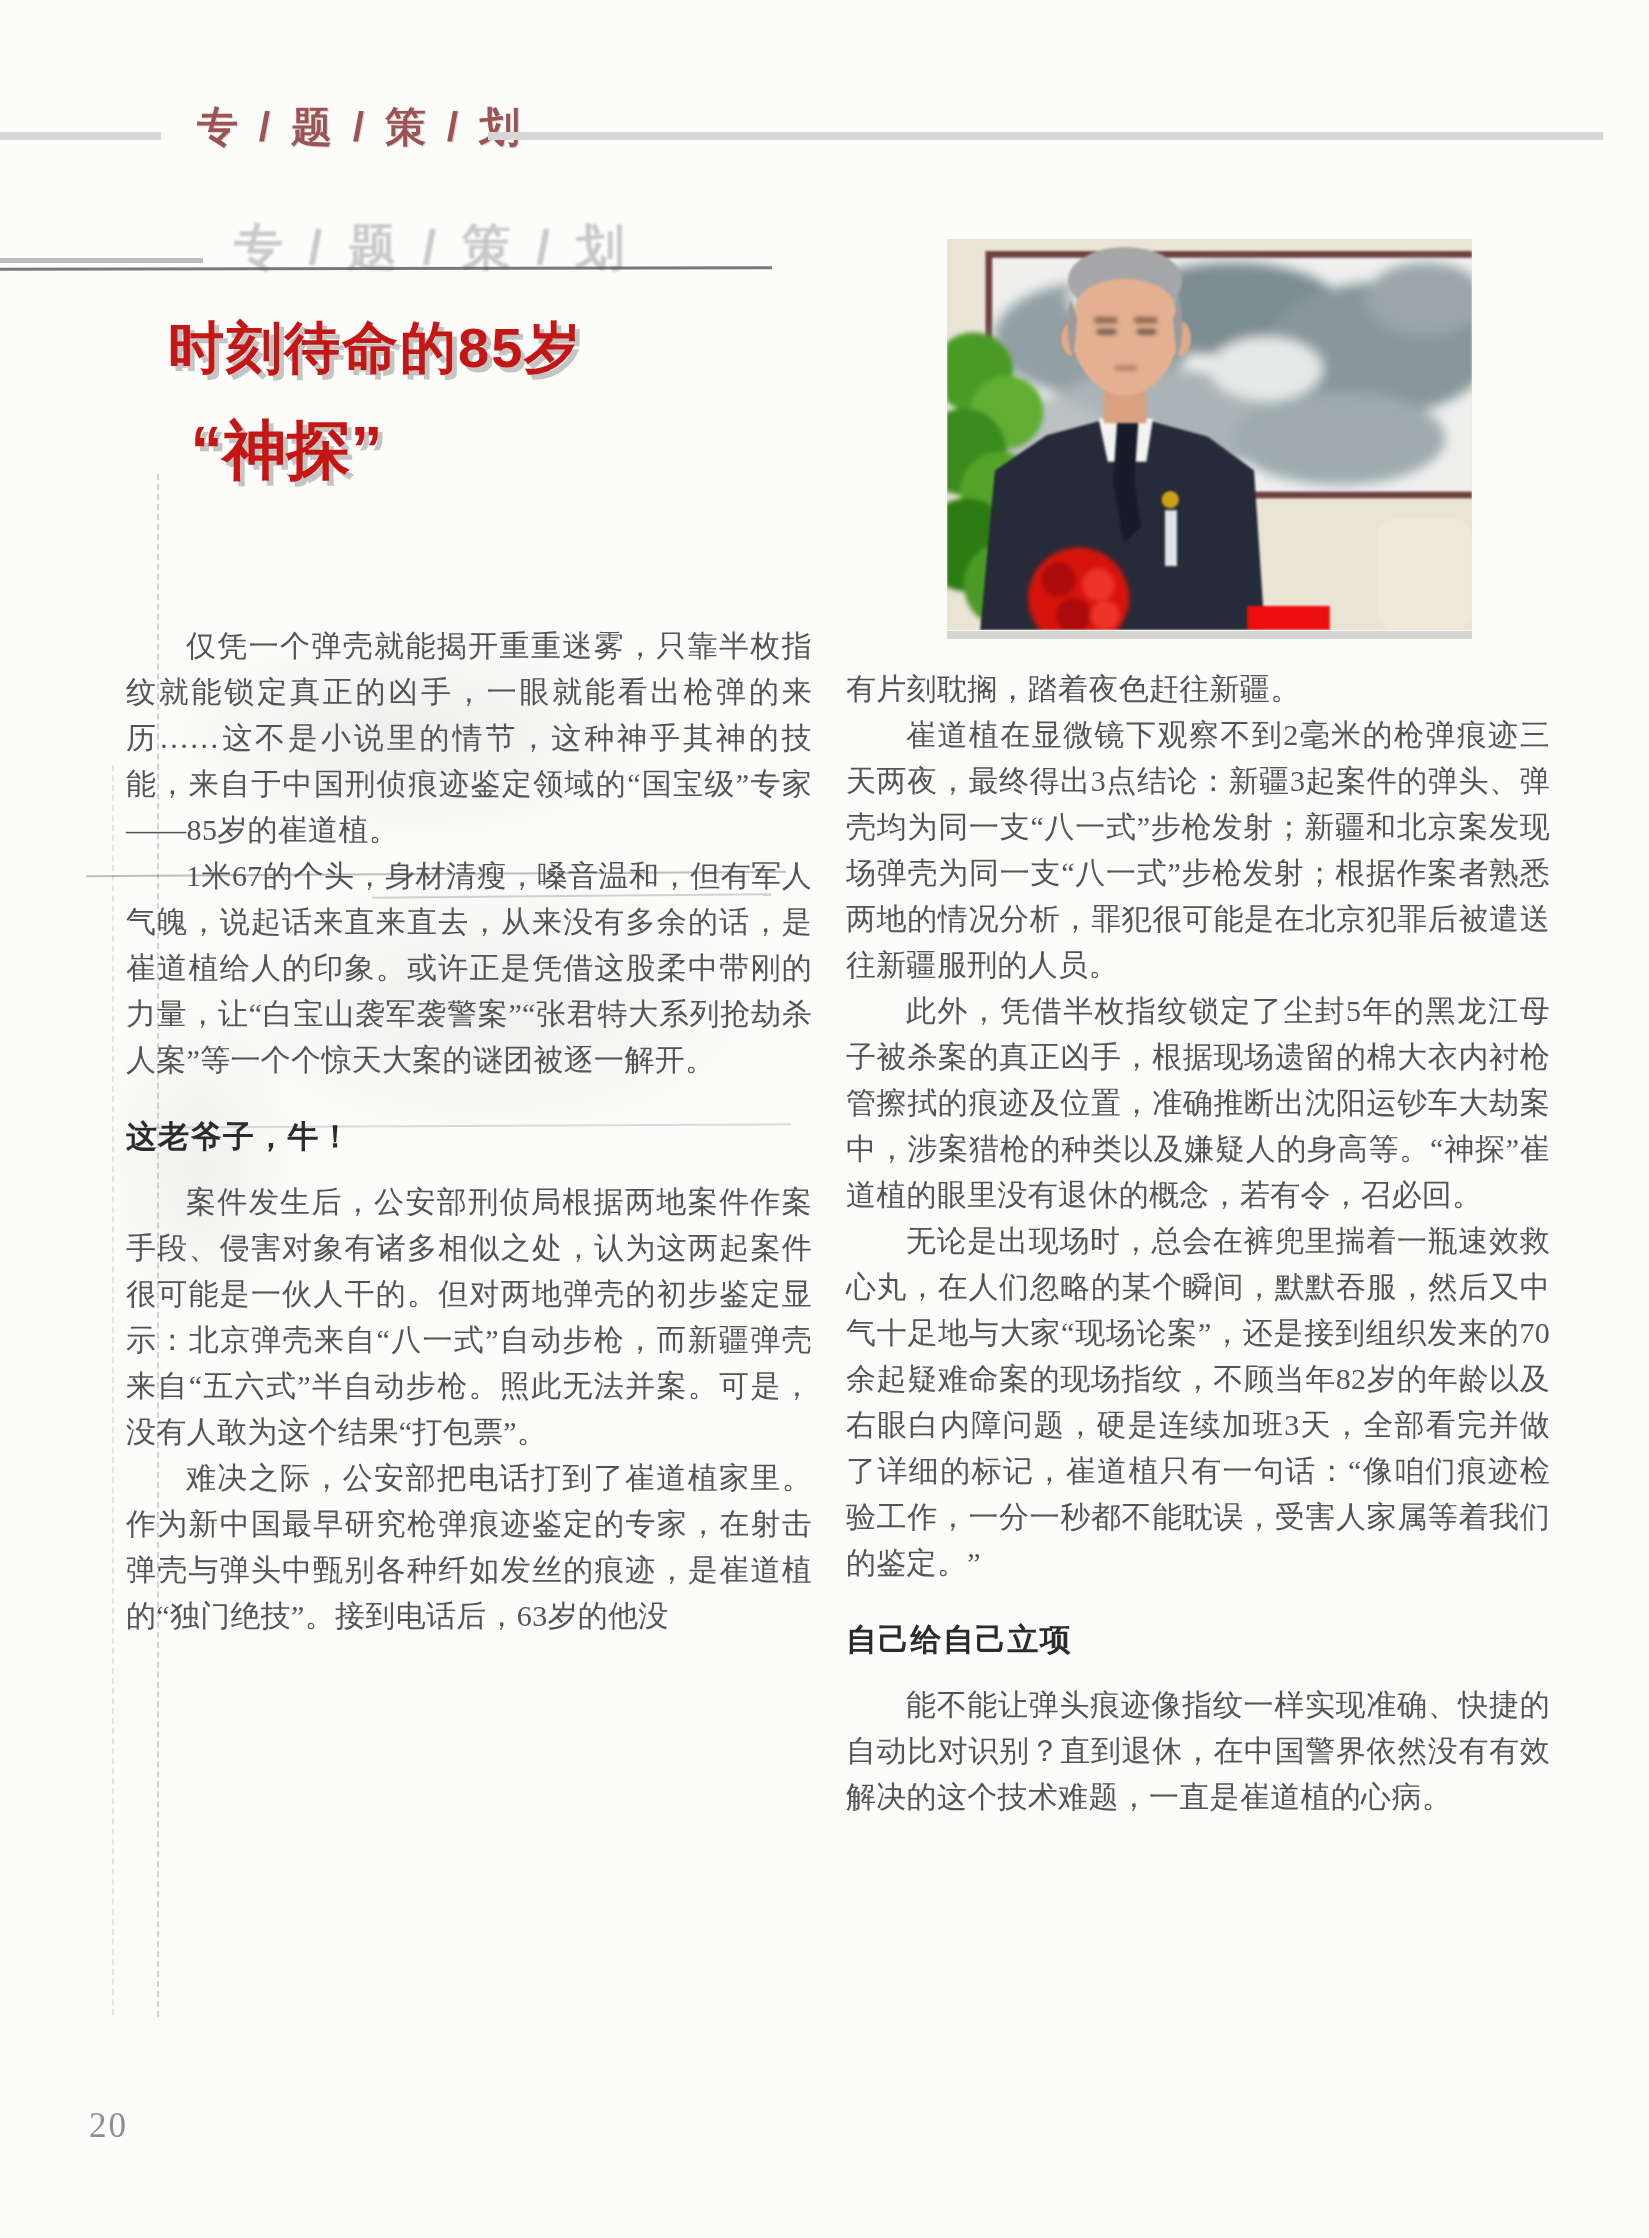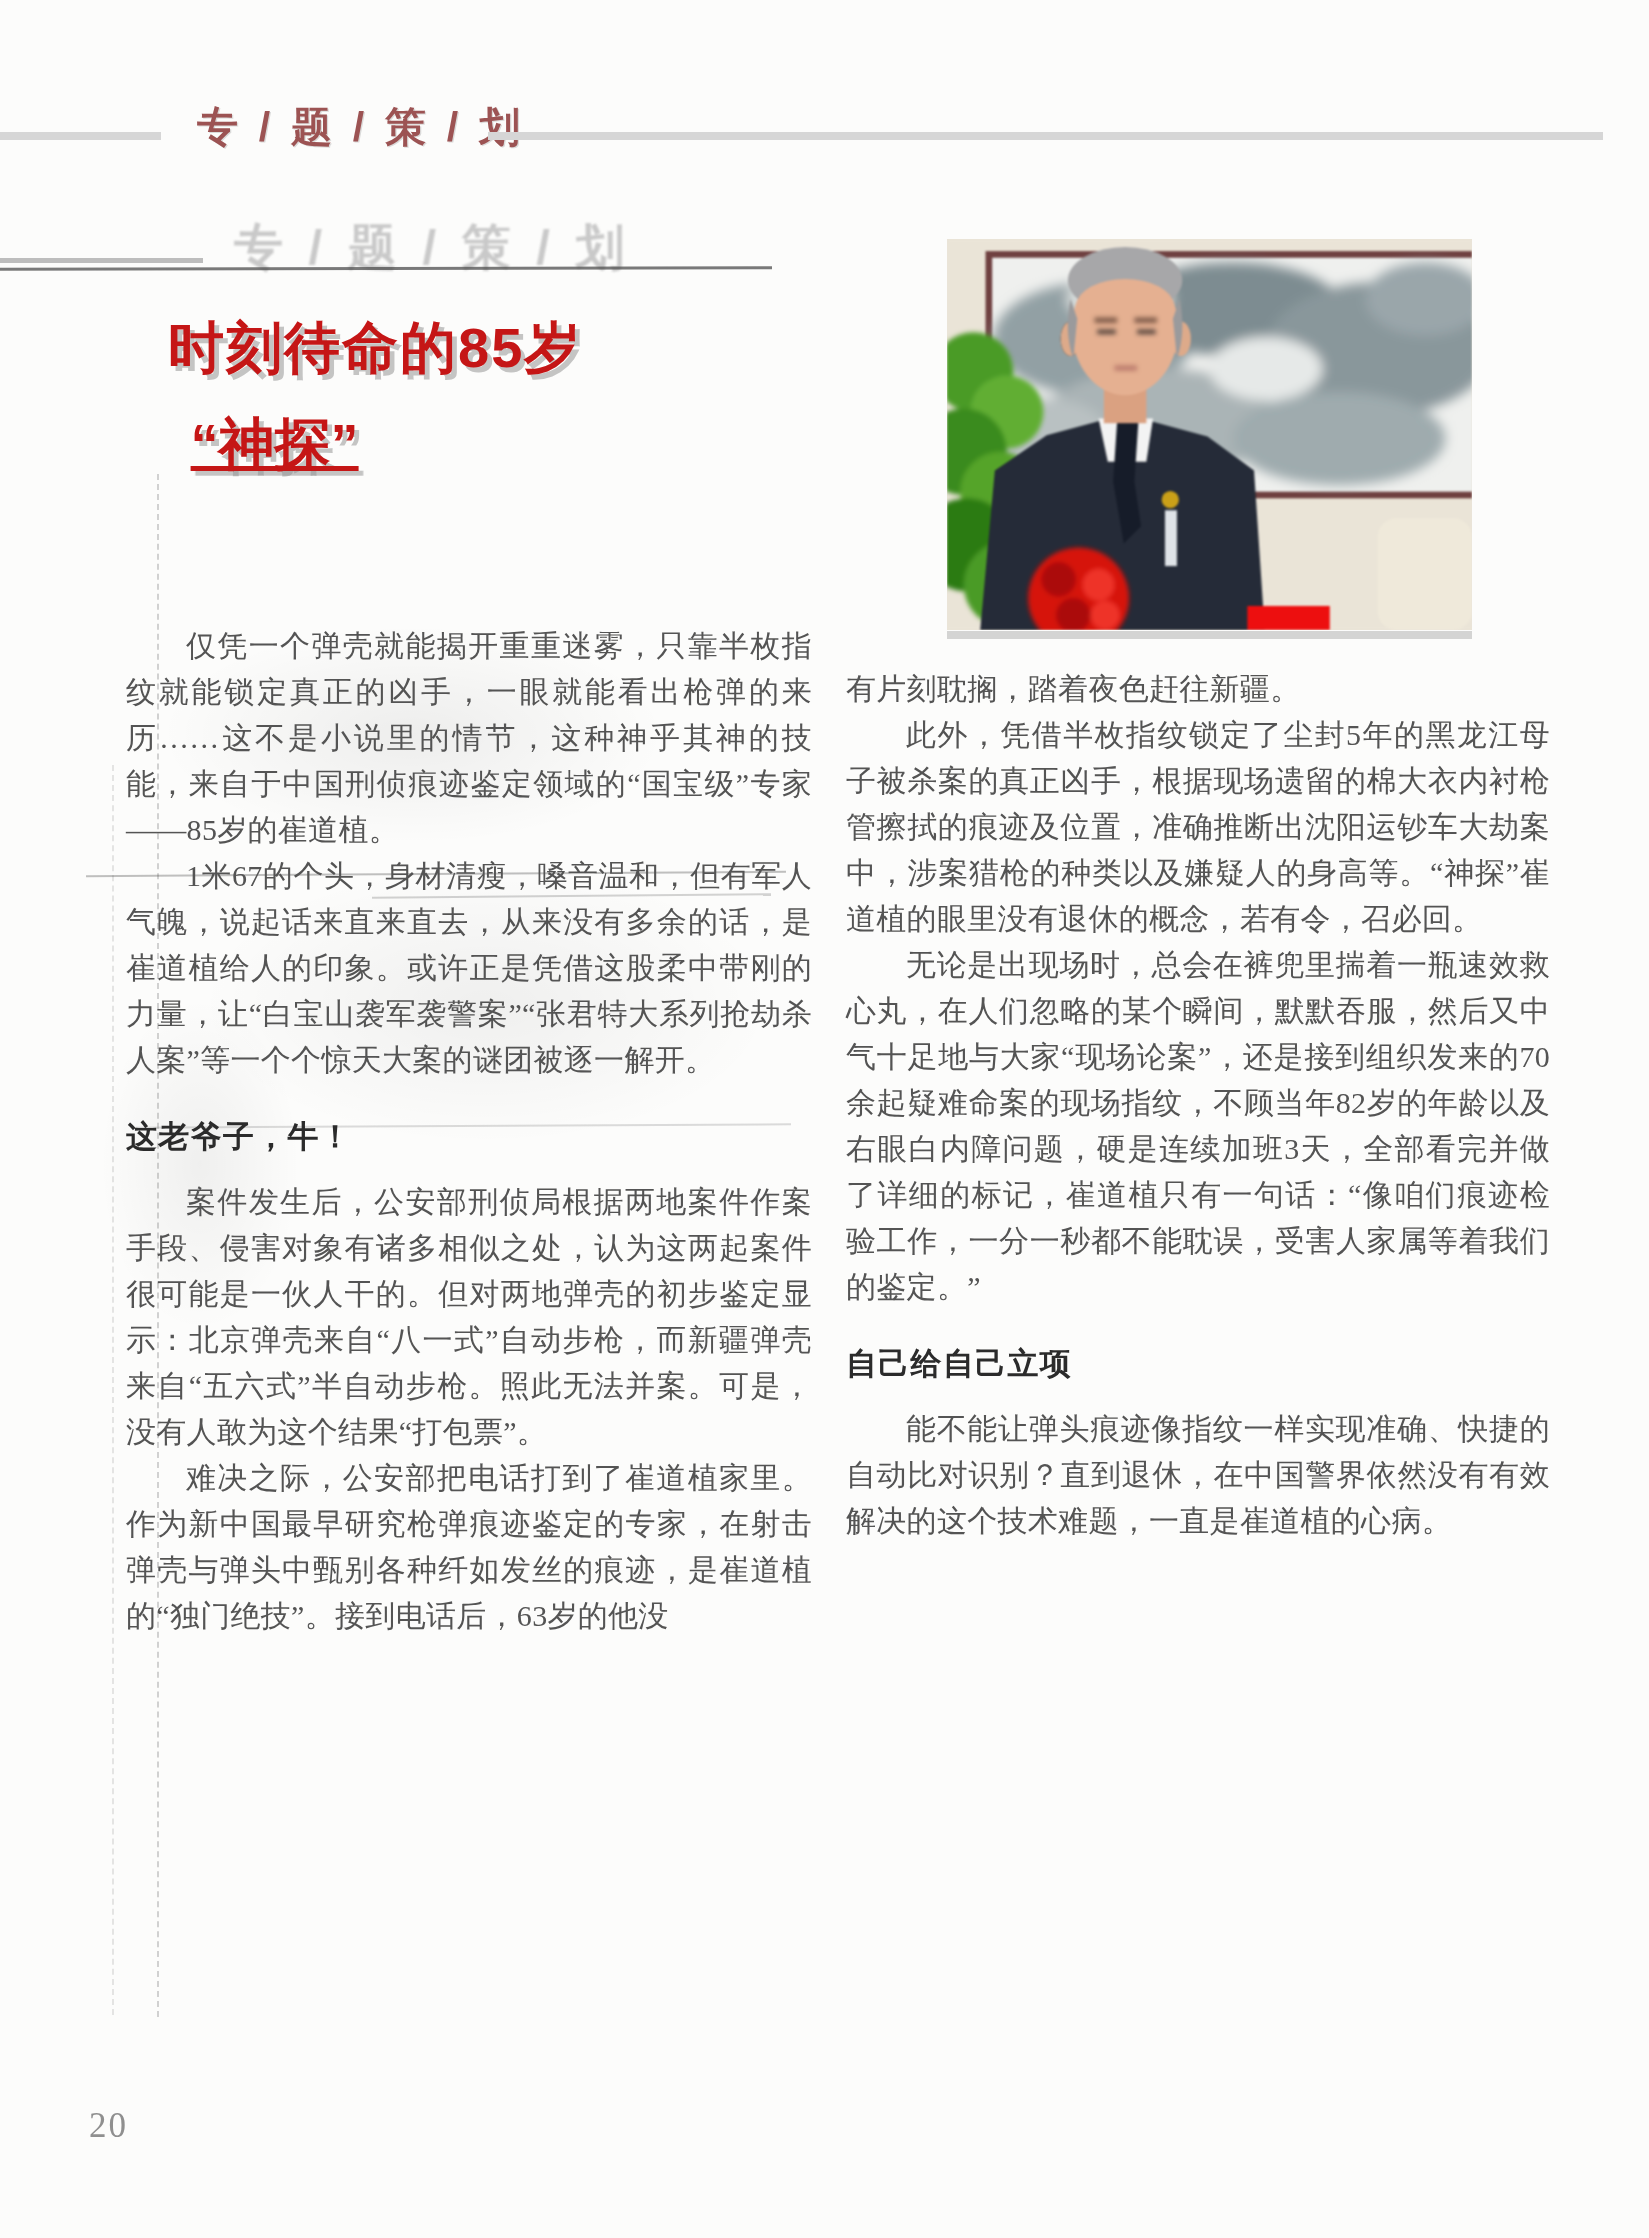--- a/index.html
+++ b/index.html
@@ -25,22 +25,22 @@
     font-family:"Liberation Sans","DejaVu Sans",sans-serif;
   }
   #ghost-line-dark{left:0;top:267px;width:772px;height:2.7px;background:#4e4e4e;opacity:.75;transform:rotate(-0.12deg);}
   #ghost-line-light{left:0;top:258px;width:203px;height:4.7px;background:#bdbdbd;}
 
   
   #title-block{left:168px;top:311px;color:#c51616;font-weight:bold;
     font-family:"Liberation Sans","DejaVu Sans",sans-serif;}
   #title-line1{font-size:56px;letter-spacing:2px;
     text-shadow:4.7px 4.7px 0 rgba(150,150,150,.55);}
-  #title-line2{font-size:56px;margin:20px 0 0 22.6px;
-    text-shadow:4.7px 4.7px 0 rgba(150,150,150,.55);text-decoration:underline;}
+  #title-line2{font-size:64px;margin:20px 0 0 22.6px;
+    text-shadow:4.7px 4.7px 0 rgba(150,150,150,.55);}
 
   
   #photo{left:947px;top:239px;width:525px;height:391px;overflow:hidden;background:#eae4d8;}
   #photo svg{filter:blur(1.1px) saturate(1.05);}
   #photo-shadow{left:947px;top:631px;width:525px;height:8px;background:#c9c9c9;opacity:.8;}
 
   
   .col{text-align:justify;}
   #left-col{left:126px;top:623px;width:686px;}
   #right-col{left:846px;top:666px;width:704px;}
@@ -181,20 +181,21 @@
 
 <div class="abs col" id="left-col">
     <p class="body-p">仅凭一个弹壳就能揭开重重迷雾，只靠半枚指纹就能锁定真正的凶手，一眼就能看出枪弹的来历……这不是小说里的情节，这种神乎其神的技能，来自于中国刑侦痕迹鉴定领域的“国宝级”专家——85岁的崔道植。</p>
     <p class="body-p">1米67的个头，身材清瘦，嗓音温和，但有军人气魄，说起话来直来直去，从来没有多余的话，是崔道植给人的印象。或许正是凭借这股柔中带刚的力量，让“白宝山袭军袭警案”“张君特大系列抢劫杀人案”等一个个惊天大案的谜团被逐一解开。</p>
     <h3 class="sec-heading">这老爷子，牛！</h3>
     <p class="body-p">案件发生后，公安部刑侦局根据两地案件作案手段、侵害对象有诸多相似之处，认为这两起案件很可能是一伙人干的。但对两地弹壳的初步鉴定显示：北京弹壳来自“八一式”自动步枪，而新疆弹壳来自“五六式”半自动步枪。照此无法并案。可是，没有人敢为这个结果“打包票”。</p>
     <p class="body-p">难决之际，公安部把电话打到了崔道植家里。作为新中国最早研究枪弹痕迹鉴定的专家，在射击弹壳与弹头中甄别各种纤如发丝的痕迹，是崔道植的“独门绝技”。接到电话后，63岁的他没</p>
   </div>
 <div class="abs col" id="right-col">
     <p class="body-p noindent">有片刻耽搁，踏着夜色赶往新疆。</p>
+    <p class="body-p">崔道植在显微镜下观察不到2毫米的枪弹痕迹三天两夜，最终得出3点结论：新疆3起案件的弹头、弹壳均为同一支“八一式”步枪发射；新疆和北京案发现场弹壳为同一支“八一式”步枪发射；根据作案者熟悉两地的情况分析，罪犯很可能是在北京犯罪后被遣送往新疆服刑的人员。</p>
     <p class="body-p">此外，凭借半枚指纹锁定了尘封5年的黑龙江母子被杀案的真正凶手，根据现场遗留的棉大衣内衬枪管擦拭的痕迹及位置，准确推断出沈阳运钞车大劫案中，涉案猎枪的种类以及嫌疑人的身高等。“神探”崔道植的眼里没有退休的概念，若有令，召必回。</p>
     <p class="body-p">无论是出现场时，总会在裤兜里揣着一瓶速效救心丸，在人们忽略的某个瞬间，默默吞服，然后又中气十足地与大家“现场论案”，还是接到组织发来的70余起疑难命案的现场指纹，不顾当年82岁的年龄以及右眼白内障问题，硬是连续加班3天，全部看完并做了详细的标记，崔道植只有一句话：“像咱们痕迹检验工作，一分一秒都不能耽误，受害人家属等着我们的鉴定。”</p>
     <h3 class="sec-heading">自己给自己立项</h3>
     <p class="body-p">能不能让弹头痕迹像指纹一样实现准确、快捷的自动比对识别？直到退休，在中国警界依然没有有效解决的这个技术难题，一直是崔道植的心病。</p>
   </div>
 
 <div class="abs" id="page-number">20</div>
 
 
 </body></html>

